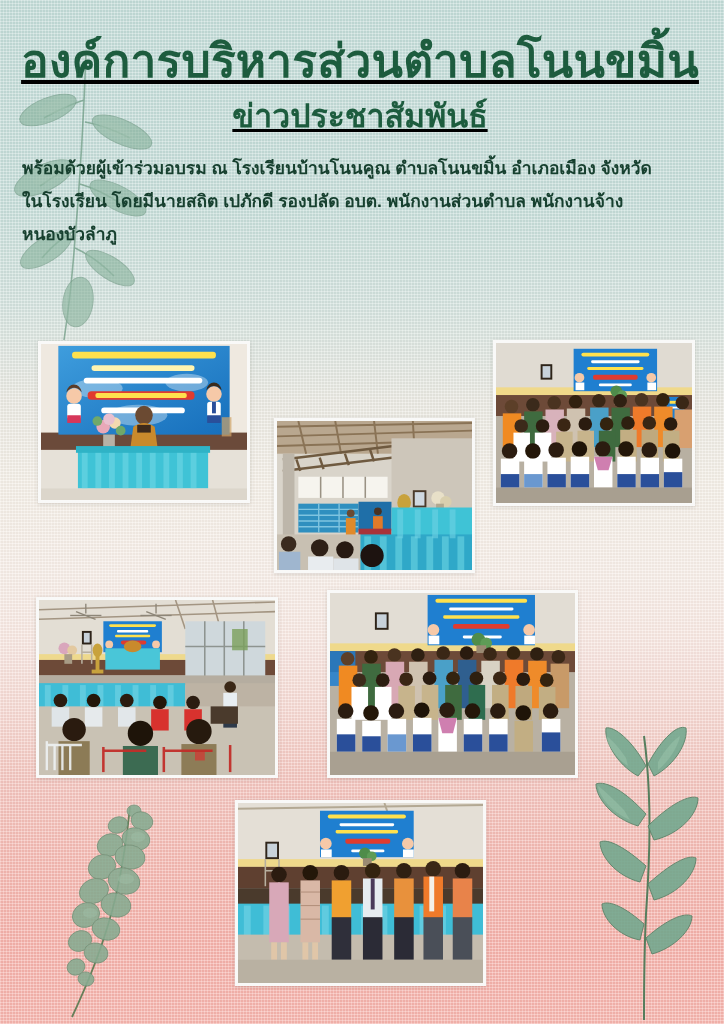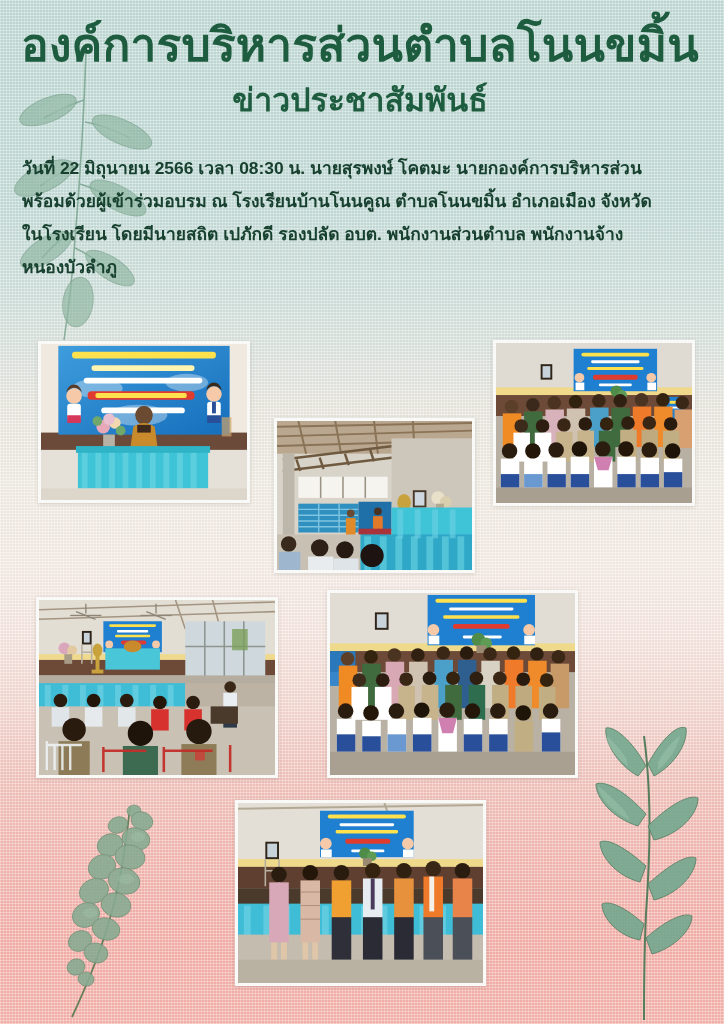--- a/index.html
+++ b/index.html
@@ -35,21 +35,21 @@
     position:absolute; inset:0;
     background-image:
       repeating-linear-gradient(0deg, rgba(255,255,255,0.30) 0 1px, rgba(0,0,0,0.018) 1px 3px),
       repeating-linear-gradient(90deg, rgba(255,255,255,0.26) 0 1px, rgba(0,0,0,0.016) 1px 3px);
     pointer-events:none;
     mix-blend-mode:normal;
     opacity:.9;
   }
 
   
-  .header { position:absolute; left:0; top:0; width:720px; text-align:center; z-index:6; }
+  .header { position:absolute; left:0; top:16px; width:720px; text-align:center; z-index:6;text-decoration:underline; }
   #title-main {
     font-size:46px; font-weight:700; color:#1d5c3e;
     letter-spacing:.2px; line-height:1.18;
     padding-top:18px;
   }
   #title-sub {
     font-size:32px; font-weight:600; color:#1d5c3e;
     line-height:1.3; margin-top:8px;
   }
 
@@ -114,21 +114,20 @@
       </g>
     </svg>
   </div>
 
   <div class="header">
     <div id="title-main">องค์การบริหารส่วนตำบลโนนขมิ้น</div>
     <div id="title-sub">ข่าวประชาสัมพันธ์</div>
   </div>
 
   <div id="body-text">
-    <span>วันที่ 22 มิถุนายน 2566 เวลา 08:30 น. นายสุรพงษ์ โคตมะ นายกองค์การบริหารส่วน</span>
     <span>พร้อมด้วยผู้เข้าร่วมอบรม ณ โรงเรียนบ้านโนนคูณ ตำบลโนนขมิ้น อำเภอเมือง จังหวัด</span>
     <span>ในโรงเรียน โดยมีนายสถิต เปภักดี รองปลัด อบต. พนักงานส่วนตำบล พนักงานจ้าง</span>
     <span>หนองบัวลำภู</span>
   </div>
 
   <div class="photo" id="photo-1">
     <svg viewBox="0 0 212 162" xmlns="http://www.w3.org/2000/svg" preserveAspectRatio="none">
       <rect width="212" height="162" fill="#e8e4dc"></rect>
 
       <rect x="0" y="0" width="212" height="92" fill="#efe9e0"></rect>

